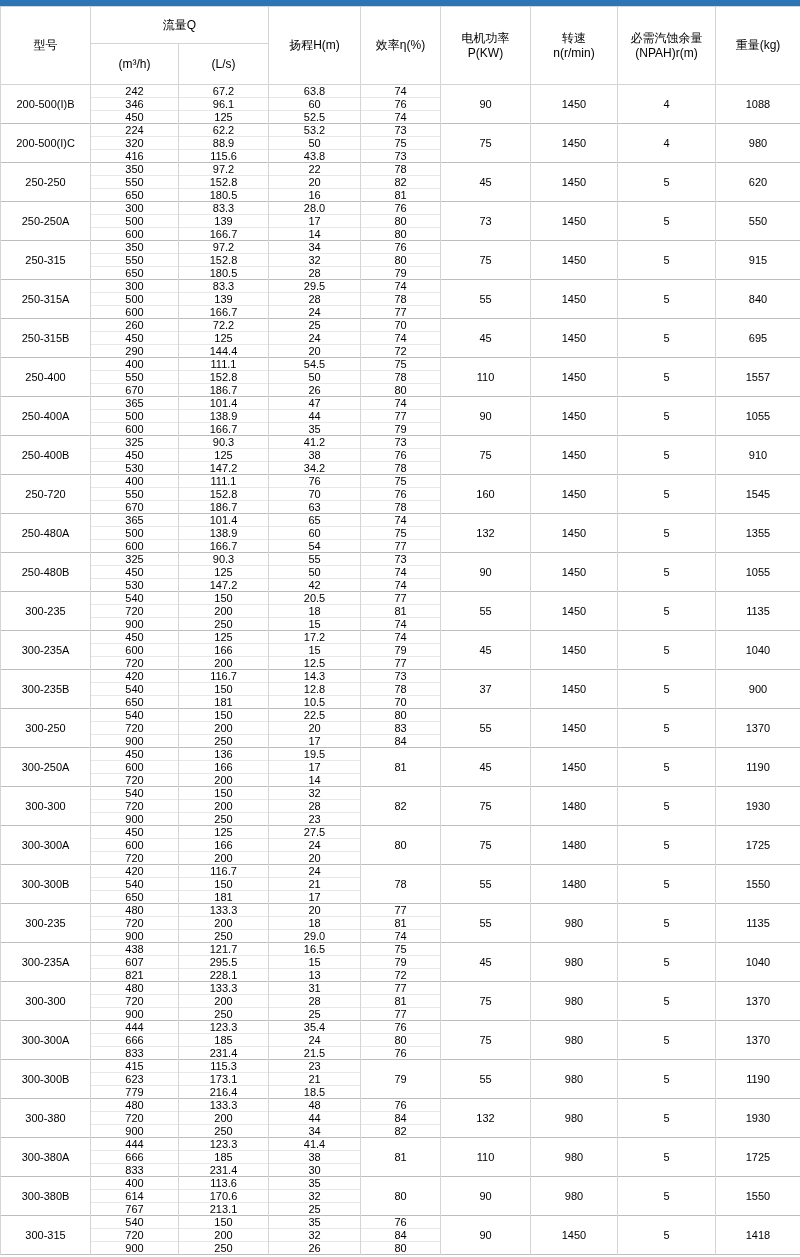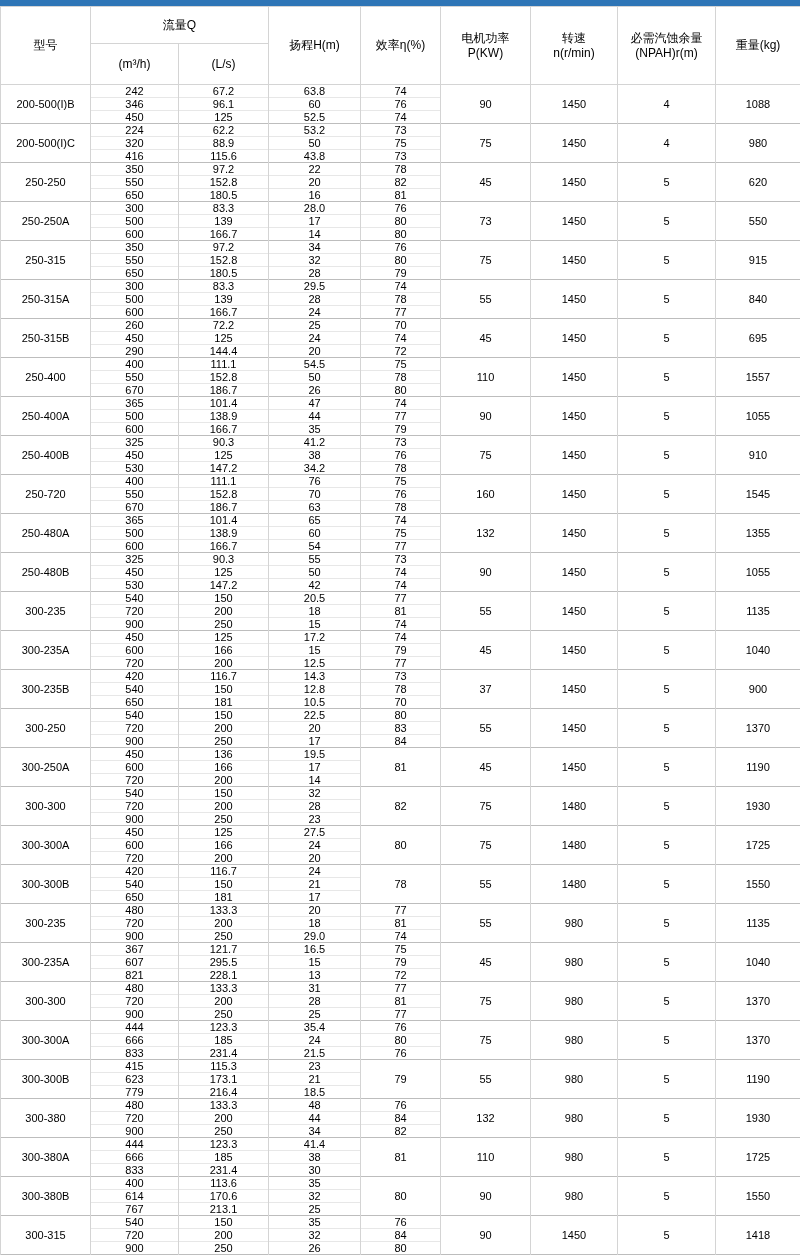--- a/index.html
+++ b/index.html
@@ -566,21 +566,21 @@
         <td>81</td>
       </tr>
       <tr>
         <td>900</td>
         <td>250</td>
         <td>29.0</td>
         <td>74</td>
       </tr>
       <tr class="group-start">
         <td rowspan="3" class="model-cell">300-235A</td>
-        <td>367</td>
+        <td>438</td>
         <td>121.7</td>
         <td>16.5</td>
         <td>75</td>
         <td rowspan="3">45</td>
         <td rowspan="3">980</td>
         <td rowspan="3">5</td>
         <td rowspan="3">1040</td>
       </tr>
       <tr>
         <td>607</td>

